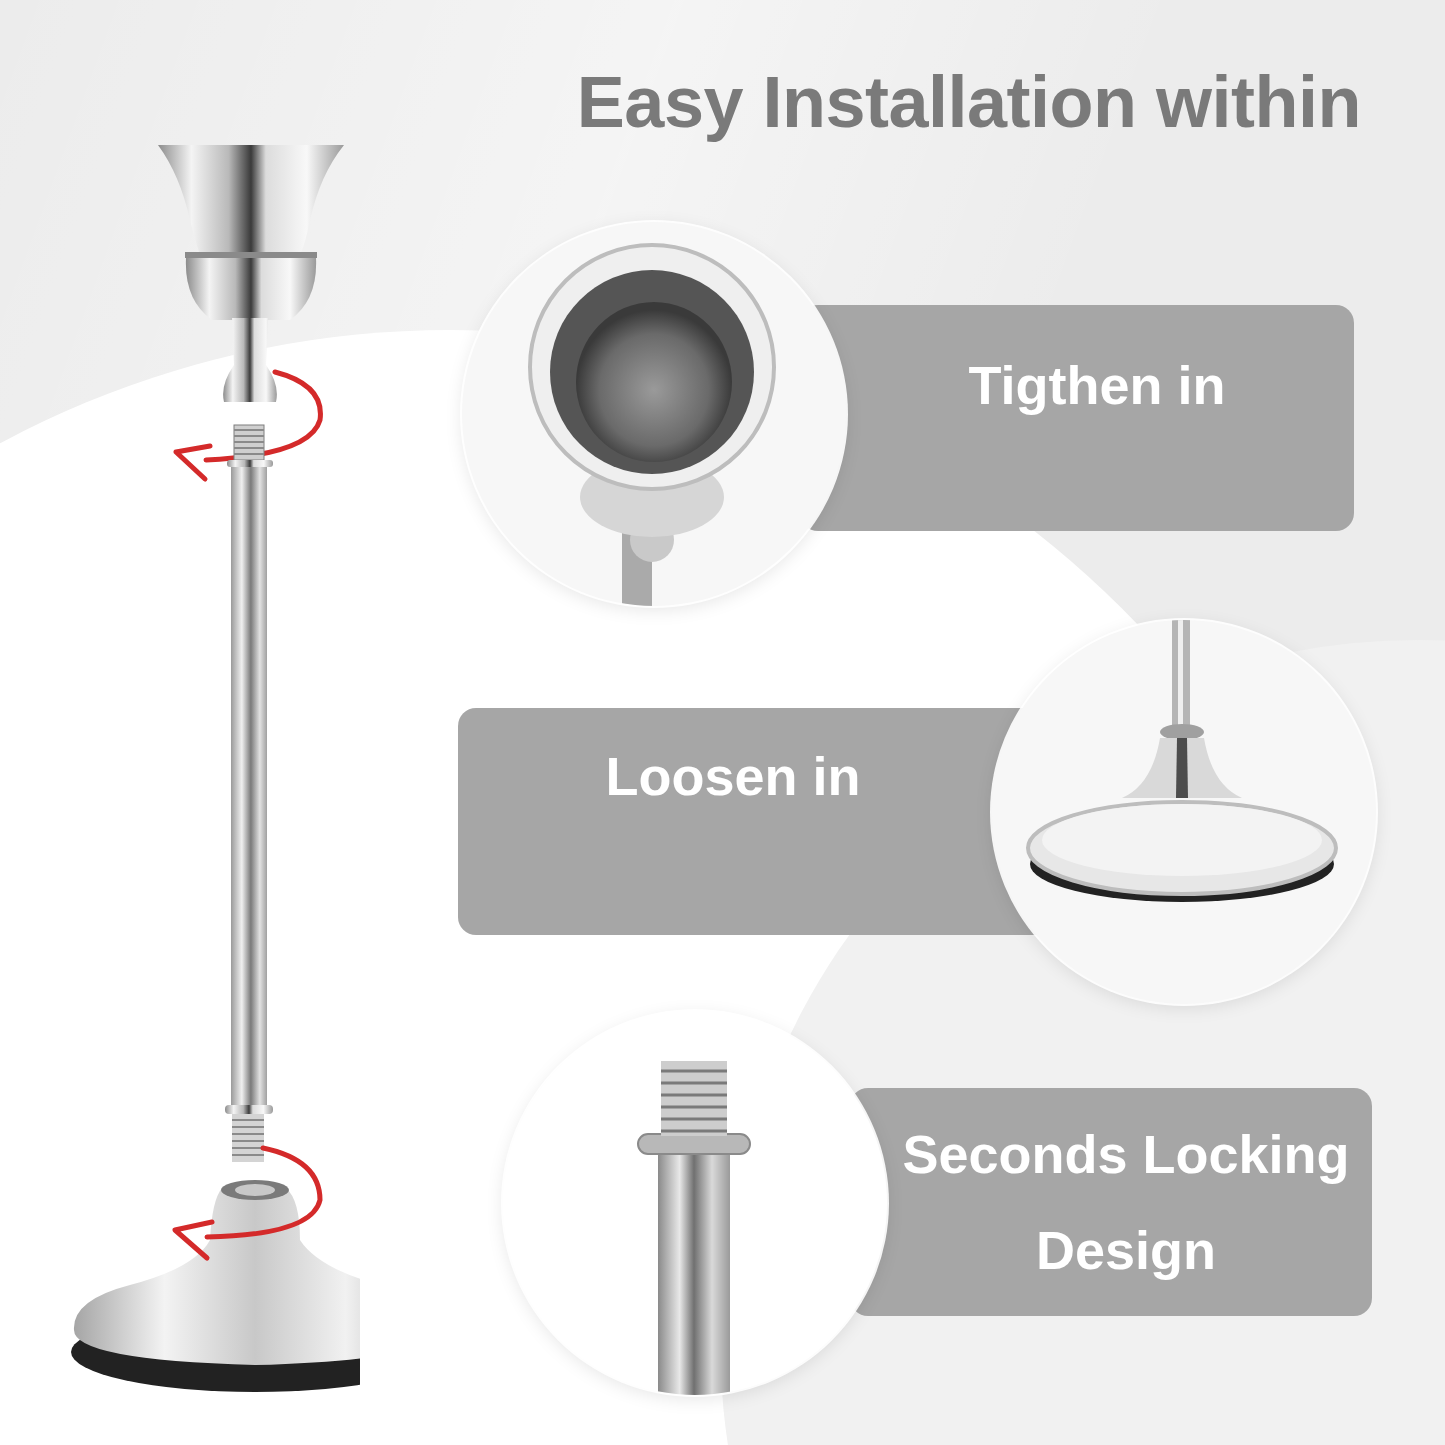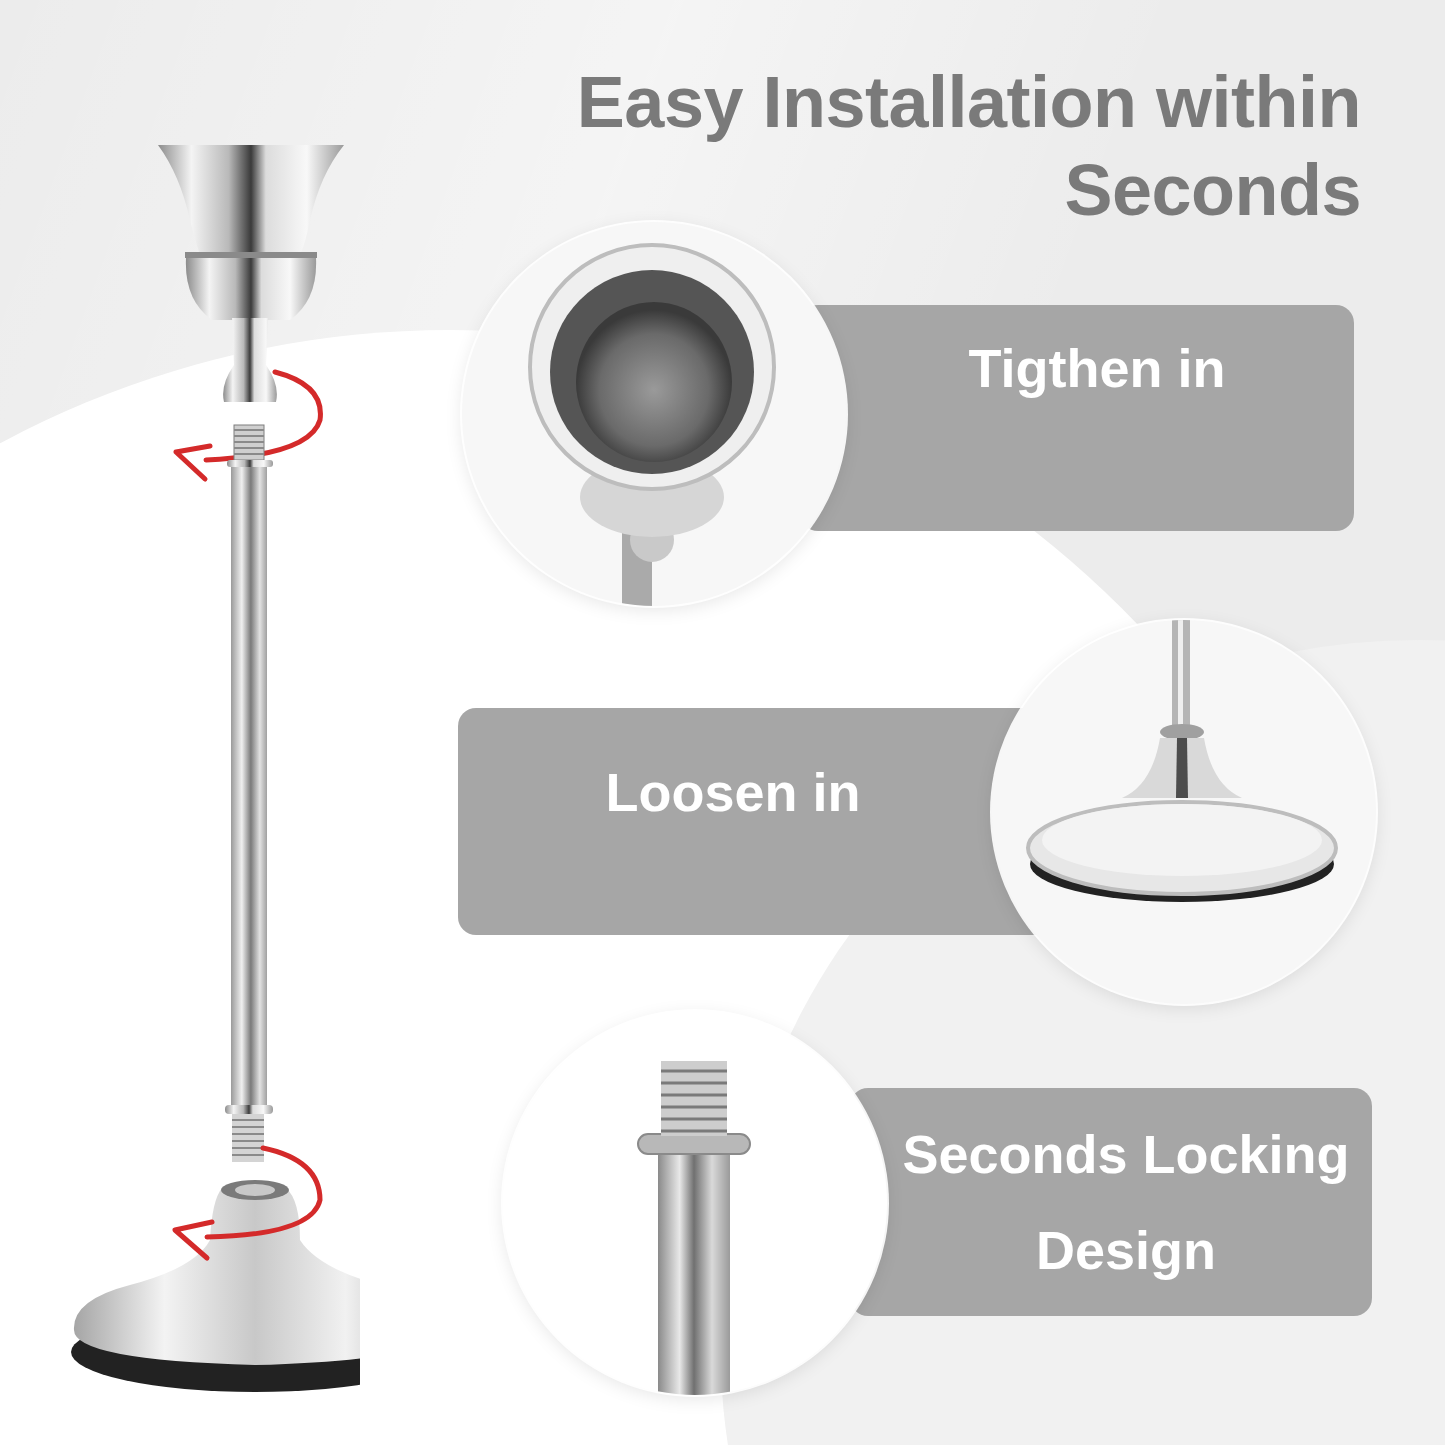--- a/index.html
+++ b/index.html
@@ -27,22 +27,22 @@
     letter-spacing: -0.5px;
   }
   .headline span { display: block; }
 
   .pill {
     position: absolute; background: #a6a6a6; border-radius: 18px;
     color: #ffffff; font-weight: 700; font-size: 54px; line-height: 96px;
     text-align: center;
   }
   .pill span { display: block; }
-  .pill-1 { left: 800px; top: 305px; width: 554px; height: 226px; padding-top: 15px; box-sizing: border-box; padding-left: 40px; }
-  .pill-2 { left: 458px; top: 708px; width: 600px; height: 227px; padding-top: 36px; box-sizing: border-box; padding-right: 50px; }
+  .pill-1 { left: 800px; top: 305px; width: 554px; height: 226px; padding-top: 32px; box-sizing: border-box; padding-left: 40px; }
+  .pill-2 { left: 458px; top: 708px; width: 600px; height: 227px; padding-top: 20px; box-sizing: border-box; padding-right: 50px; }
   .pill-3 { left: 850px; top: 1088px; width: 522px; height: 228px; padding-top: 18px; box-sizing: border-box; padding-left: 30px; }
 
   .circle {
     position: absolute; border-radius: 50%; background: #f7f7f7;
     box-shadow: 0 0 0 2px rgba(255,255,255,0.9), 0 4px 18px rgba(0,0,0,0.10);
     overflow: hidden;
   }
   .circle-1 { left: 462px; top: 222px; width: 384px; height: 384px; }
   .circle-2 { left: 992px; top: 620px; width: 384px; height: 384px; }
   .circle-3 { left: 503px; top: 1011px; width: 384px; height: 384px; background: #ffffff; }
@@ -52,21 +52,20 @@
 <body>
 
 <div class="bg-layer">
   <div class="bg-top-sheen"></div>
   <div class="bg-sweep"></div>
   <div class="bg-sweep2"></div>
 </div>
 
 <div class="headline">
   <span>Easy Installation within</span>
-  <span>Seconds</span>
 </div>
 
 <svg class="candlestick" viewBox="60 130 300 1280" xmlns="http://www.w3.org/2000/svg">
   <defs>
     <linearGradient id="chrome" x1="0" x2="1" y1="0" y2="0">
       <stop offset="0" stop-color="#8c8c8c"></stop>
       <stop offset="0.18" stop-color="#f4f4f4"></stop>
       <stop offset="0.38" stop-color="#b9b9b9"></stop>
       <stop offset="0.5" stop-color="#3a3a3a"></stop>
       <stop offset="0.58" stop-color="#dcdcdc"></stop>

